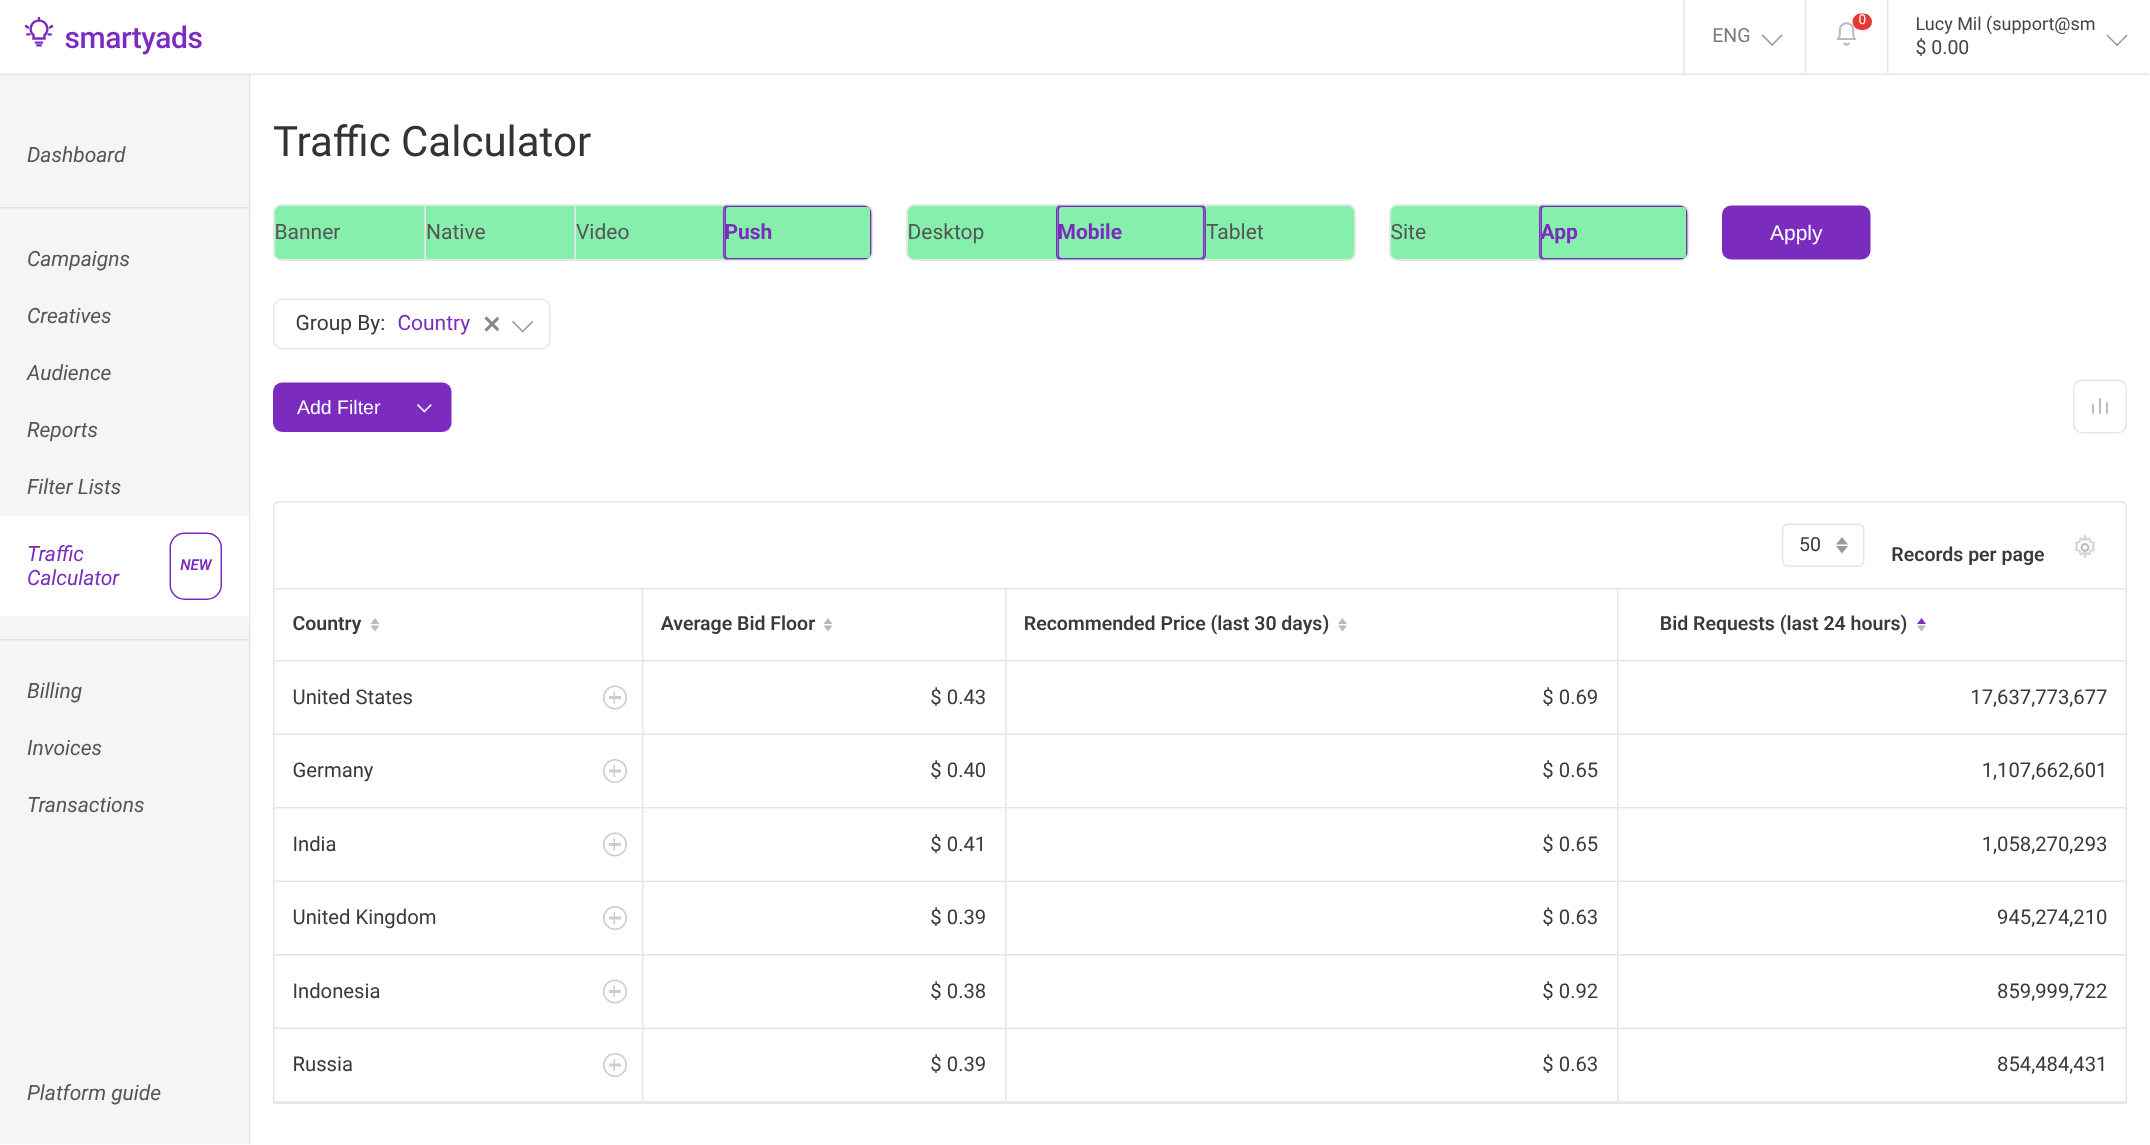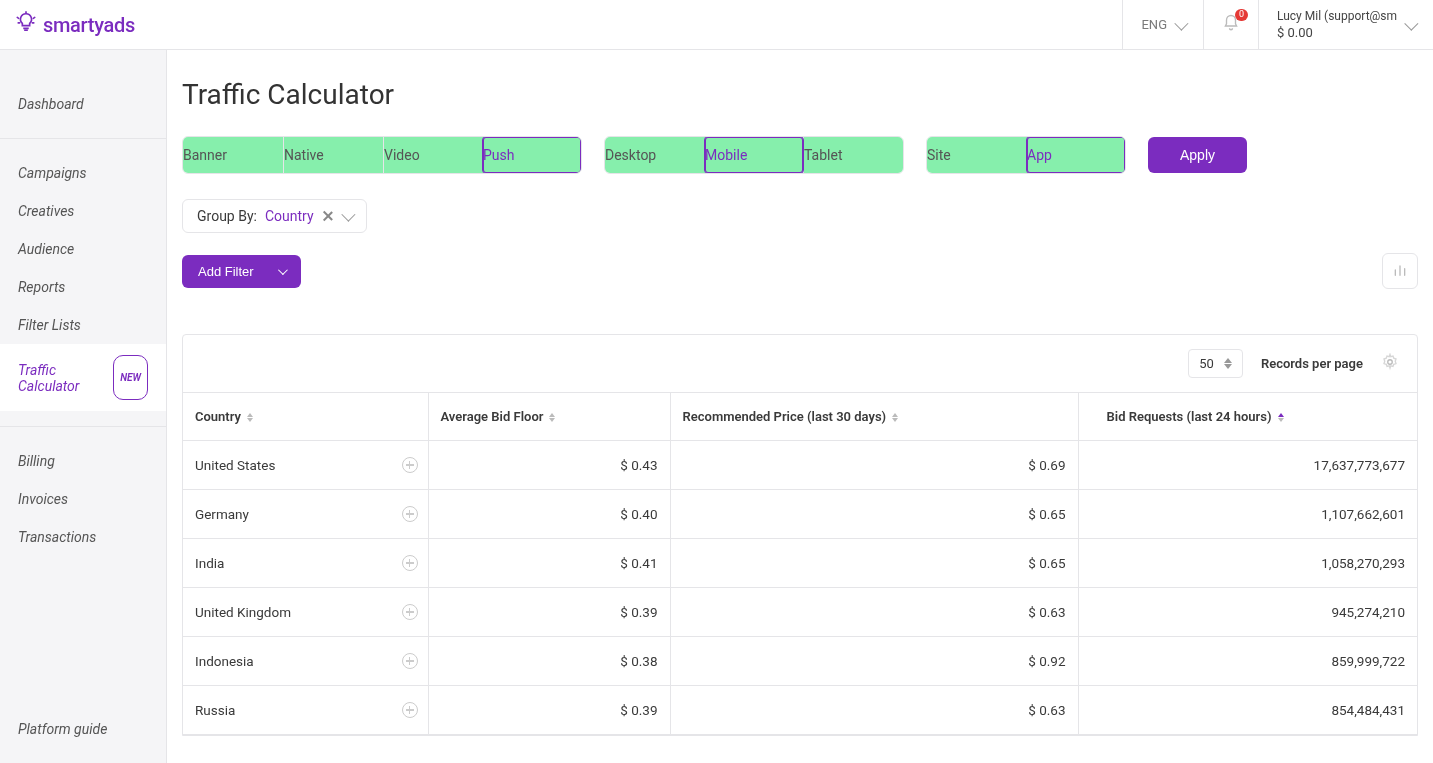--- a/index.html
+++ b/index.html
@@ -163,20 +163,21 @@
   }
   .seg + .seg { border-left: 1px solid var(--border); }
   .seg.active {
     color: var(--purple);
     box-shadow: inset 0 0 0 1px var(--purple);
     border-radius: 4px;
     position: relative;
     z-index: 1;
     margin: -1px;
     border: 1px solid var(--purple);
+    font-weight: bold;
   }
   .apply-btn {
     background: var(--purple);
     color: #fff;
     border: none;
     border-radius: 6px;
     padding: 10px 32px;
     font-size: 14px;
     cursor: pointer;
   }
@@ -243,21 +244,21 @@
   .chart-btn svg { width: 16px; height: 16px; }
 
   
   .table-wrap {
     border: 1px solid var(--border);
     border-radius: 4px 4px 0 0;
   }
   .table-top {
     display: flex;
     justify-content: flex-end;
-    align-items: center;
+    align-items: flex-end;
     padding: 14px 18px;
     gap: 18px;
     font-size: 13px;
   }
   .page-size {
     border: 1px solid var(--border);
     border-radius: 4px;
     padding: 6px 10px;
     display: flex;
     align-items: center;

